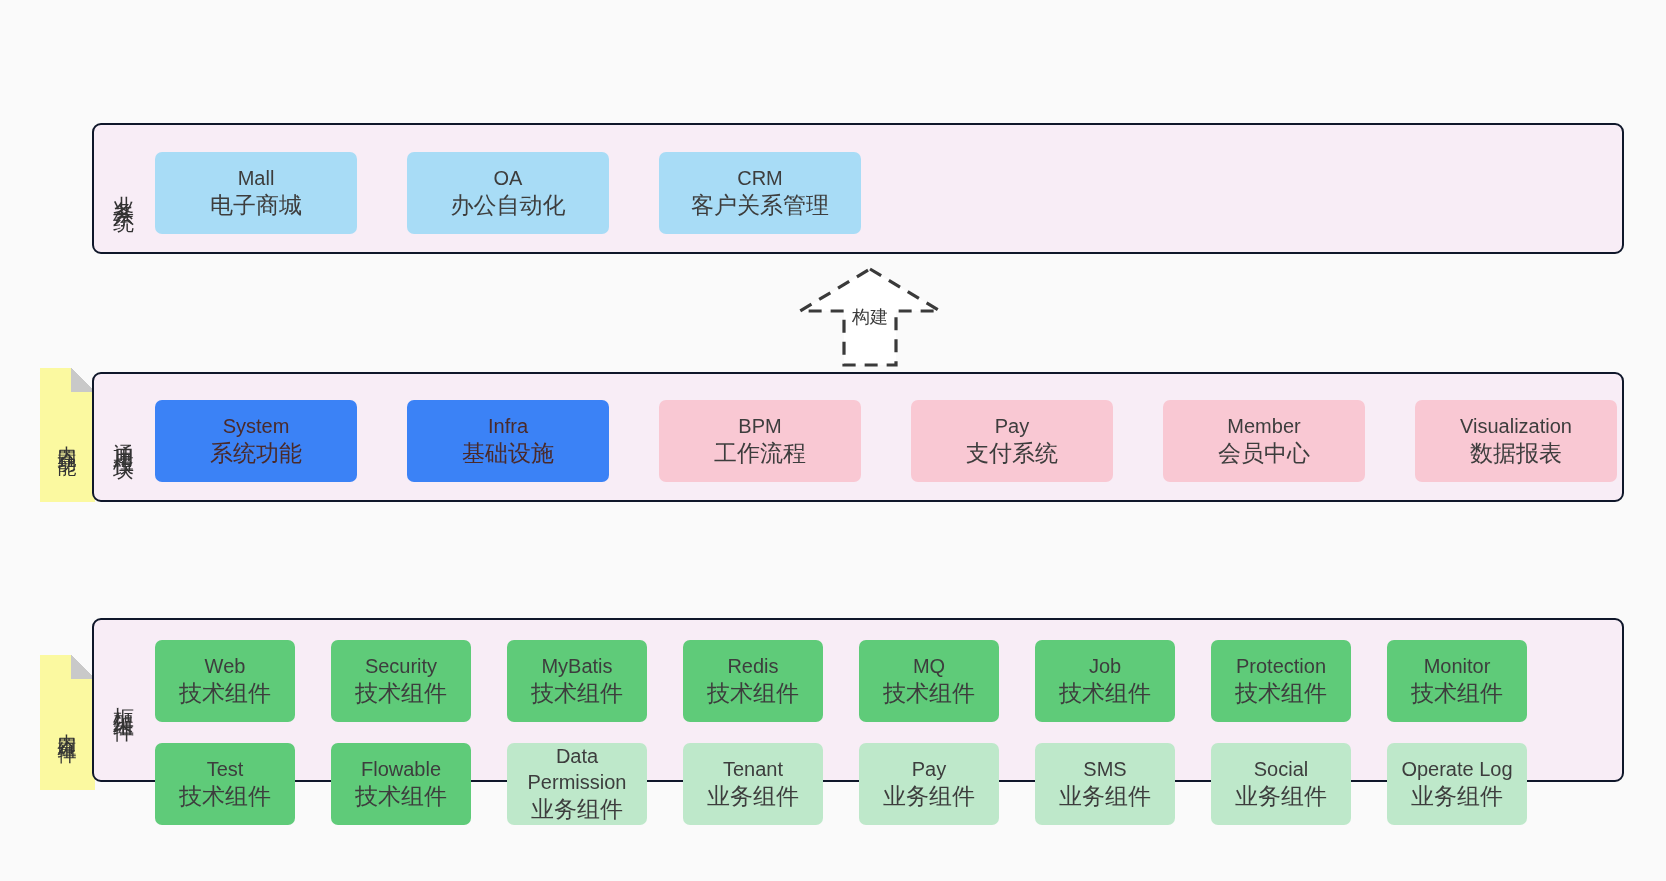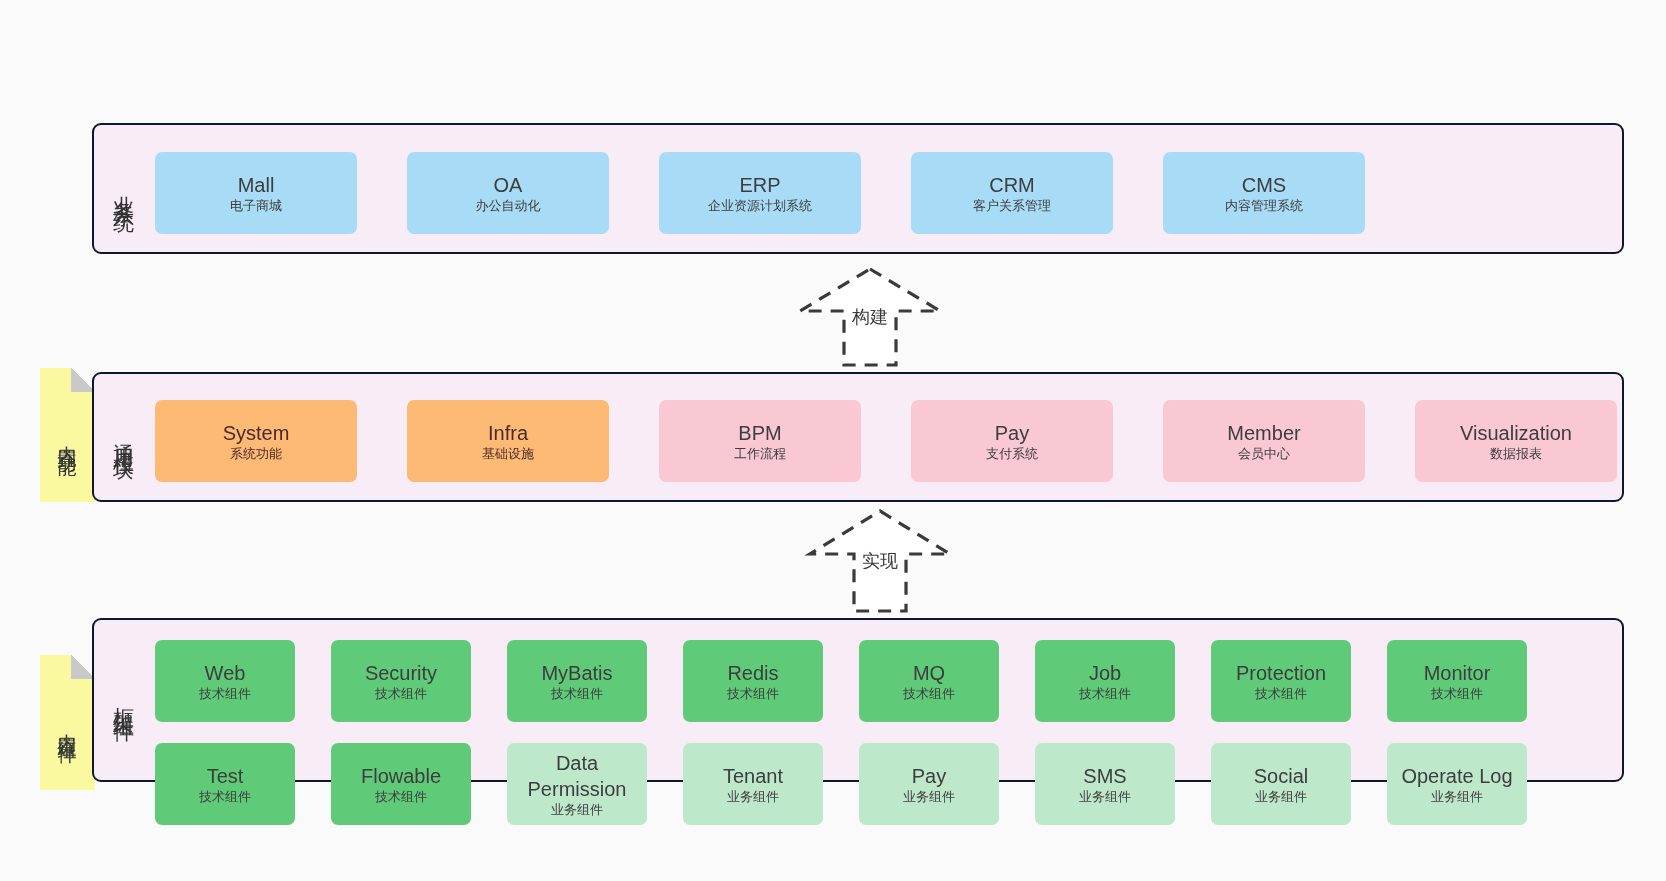--- a/index.html
+++ b/index.html
@@ -13,25 +13,25 @@
   .side-label{position:absolute;left:8px;top:0;bottom:0;width:44px;display:flex;align-items:center;justify-content:center;
     writing-mode:vertical-lr;text-orientation:upright;font-size:21px;color:#333;letter-spacing:5px;line-height:1;}
 
   .box-row{position:absolute;left:61px;display:flex;}
   .row-of-6{gap:50px;}
   .row-of-8{gap:36px;}
 
   .node{border-radius:7px;display:flex;flex-direction:column;align-items:center;justify-content:center;
     text-align:center;color:#3d3d3d;box-sizing:border-box;height:82px;line-height:1.3;padding:2px 6px;}
   .node .en{font-size:20px;}
-  .node .cn{font-size:13px;}
+  .node .cn{font-size:23px;}
   .w202{width:202px;}
   .w140{width:140px;}
   .box-blue{background:#a8dcf6;}
-  .box-red{background:#fdba74;color:#4a2a2a;}
+  .box-red{background:#3b82f6;color:#4a2a2a;}
   .box-pink{background:#f9c8d3;text-align:center;}
   .box-green{background:#5fcb79;}
   .box-lightgreen{background:#bee8ca;}
 
   .sticky-note{position:absolute;left:40px;width:55px;background:#fbf9a0;z-index:0;
     display:flex;align-items:center;justify-content:center;}
   .note-1{top:368px;height:134px;}
   .note-2{top:655px;height:135px;}
   .sticky-note .fold{position:absolute;top:0;right:0;width:24px;height:24px;
     background:linear-gradient(to bottom left,#fafafa 0 50%,#c9c9c9 50% 100%);}
@@ -61,30 +61,22 @@
     <div class="box-row row-of-6" style="top:27px;">
       <div class="node box-blue w202">
         <span class="en">Mall</span>
         <span class="cn">电子商城</span>
       </div>
       <div class="node box-blue w202">
         <span class="en">OA</span>
         <span class="cn">办公自动化</span>
       </div>
       <div class="node box-blue w202">
-        <span class="en">ERP</span>
-        <span class="cn">企业资源计划系统</span>
-      </div>
-      <div class="node box-blue w202">
         <span class="en">CRM</span>
         <span class="cn">客户关系管理</span>
-      </div>
-      <div class="node box-blue w202">
-        <span class="en">CMS</span>
-        <span class="cn">内容管理系统</span>
       </div>
     </div>
   </div>
 
   <div class="arrow-wrap" style="left:790px;top:266px;width:160px;height:102px;">
     <svg width="160" height="102" viewBox="0 0 160 102">
       <polygon points="80,3 150,45 106,45 106,99 54,99 54,45 10,45" fill="#ffffff" stroke="#3a3a3a" stroke-width="3.2" stroke-dasharray="13 9" stroke-linejoin="miter"></polygon>
     </svg>
     <div class="arrow-label" style="left:59px;top:40px;">构建</div>
   </div>
@@ -112,26 +104,20 @@
         <span class="en">Member</span>
         <span class="cn">会员中心</span>
       </div>
       <div class="node box-pink w202">
         <span class="en">Visualization</span>
         <span class="cn">数据报表</span>
       </div>
     </div>
   </div>
 
-  <div class="arrow-wrap" style="left:800px;top:508px;width:160px;height:106px;">
-    <svg width="160" height="106" viewBox="0 0 160 106">
-      <polygon points="80,3 150,46 106,46 106,103 54,103 54,46 10,46" fill="#ffffff" stroke="#3a3a3a" stroke-width="3.2" stroke-dasharray="13 9" stroke-linejoin="miter"></polygon>
-    </svg>
-    <div class="arrow-label" style="left:59px;top:42px;">实现</div>
-  </div>
 
   <div class="layer layer-3">
     <div class="side-label">框架组件</div>
     <div class="box-row row-of-8" style="top:20px;">
       <div class="node box-green w140">
         <span class="en">Web</span>
         <span class="cn">技术组件</span>
       </div>
       <div class="node box-green w140">
         <span class="en">Security</span>

